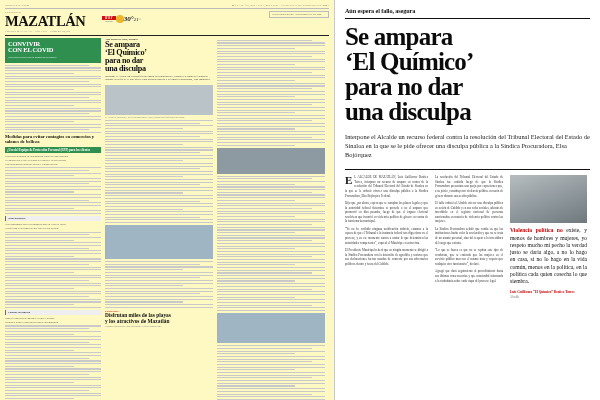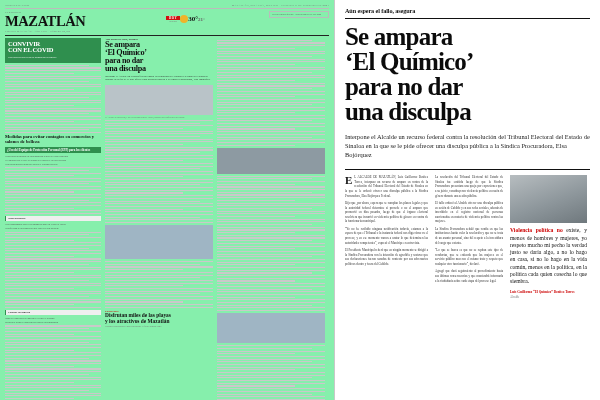--- a/index.html
+++ b/index.html
@@ -13,21 +13,21 @@
     position: relative;
     width: 600px; height: 400px;
     background: #d9d9d9;
     display: flex;
   }
 
   
   .paper {
     position: relative;
     width: 335px; height: 400px;
-    background: #86efac;
+    background: #fef9c3;
     padding: 4px 5px 3px 5px;
     overflow: hidden;
     border-right: 1px solid #c8c8c8;
   }
 
   .paper-topbar {
     display: flex; align-items: center; justify-content: space-between;
     font-size: 2.6px; color: #555; letter-spacing: .2px;
     border-bottom: .5px solid #bbb; padding-bottom: 1px;
   }
@@ -39,22 +39,22 @@
   .mh-kicker {
     font-size: 2.6px; color: #666; letter-spacing: .3px; margin-bottom: 1px;
   }
   .masthead {
     font-family: "Liberation Serif", serif;
     font-weight: 700; font-size: 14.5px; line-height: .95;
     letter-spacing: -0.4px; color: #111;
   }
   .mh-sub { font-size: 2.4px; color: #777; margin-top: 1px; letter-spacing:.2px;}
   .masthead-mid {
-    flex: 1; display: flex; align-items: center; justify-content: center;
-    padding-top: 4px;
+    flex: 1; display: flex; align-items: center; justify-content: flex-start;
+    padding-top: 4px; font-style: italic;
   }
   .hoy-box { text-align: center; }
   .hoy-label {
     background: #d01010; color: #fff; font-size: 3px; font-weight: 700;
     padding: 0 3px; letter-spacing: .5px;
   }
   .hoy-temp { font-size: 7px; font-weight: 700; color: #111; line-height: 1; }
   .hoy-small { font-size: 2.4px; color: #777; }
   .sun { width: 8px; height: 8px; border-radius: 50%; background: #f0b429; display:inline-block; }
   .masthead-right { width: 60px; text-align: right; }

